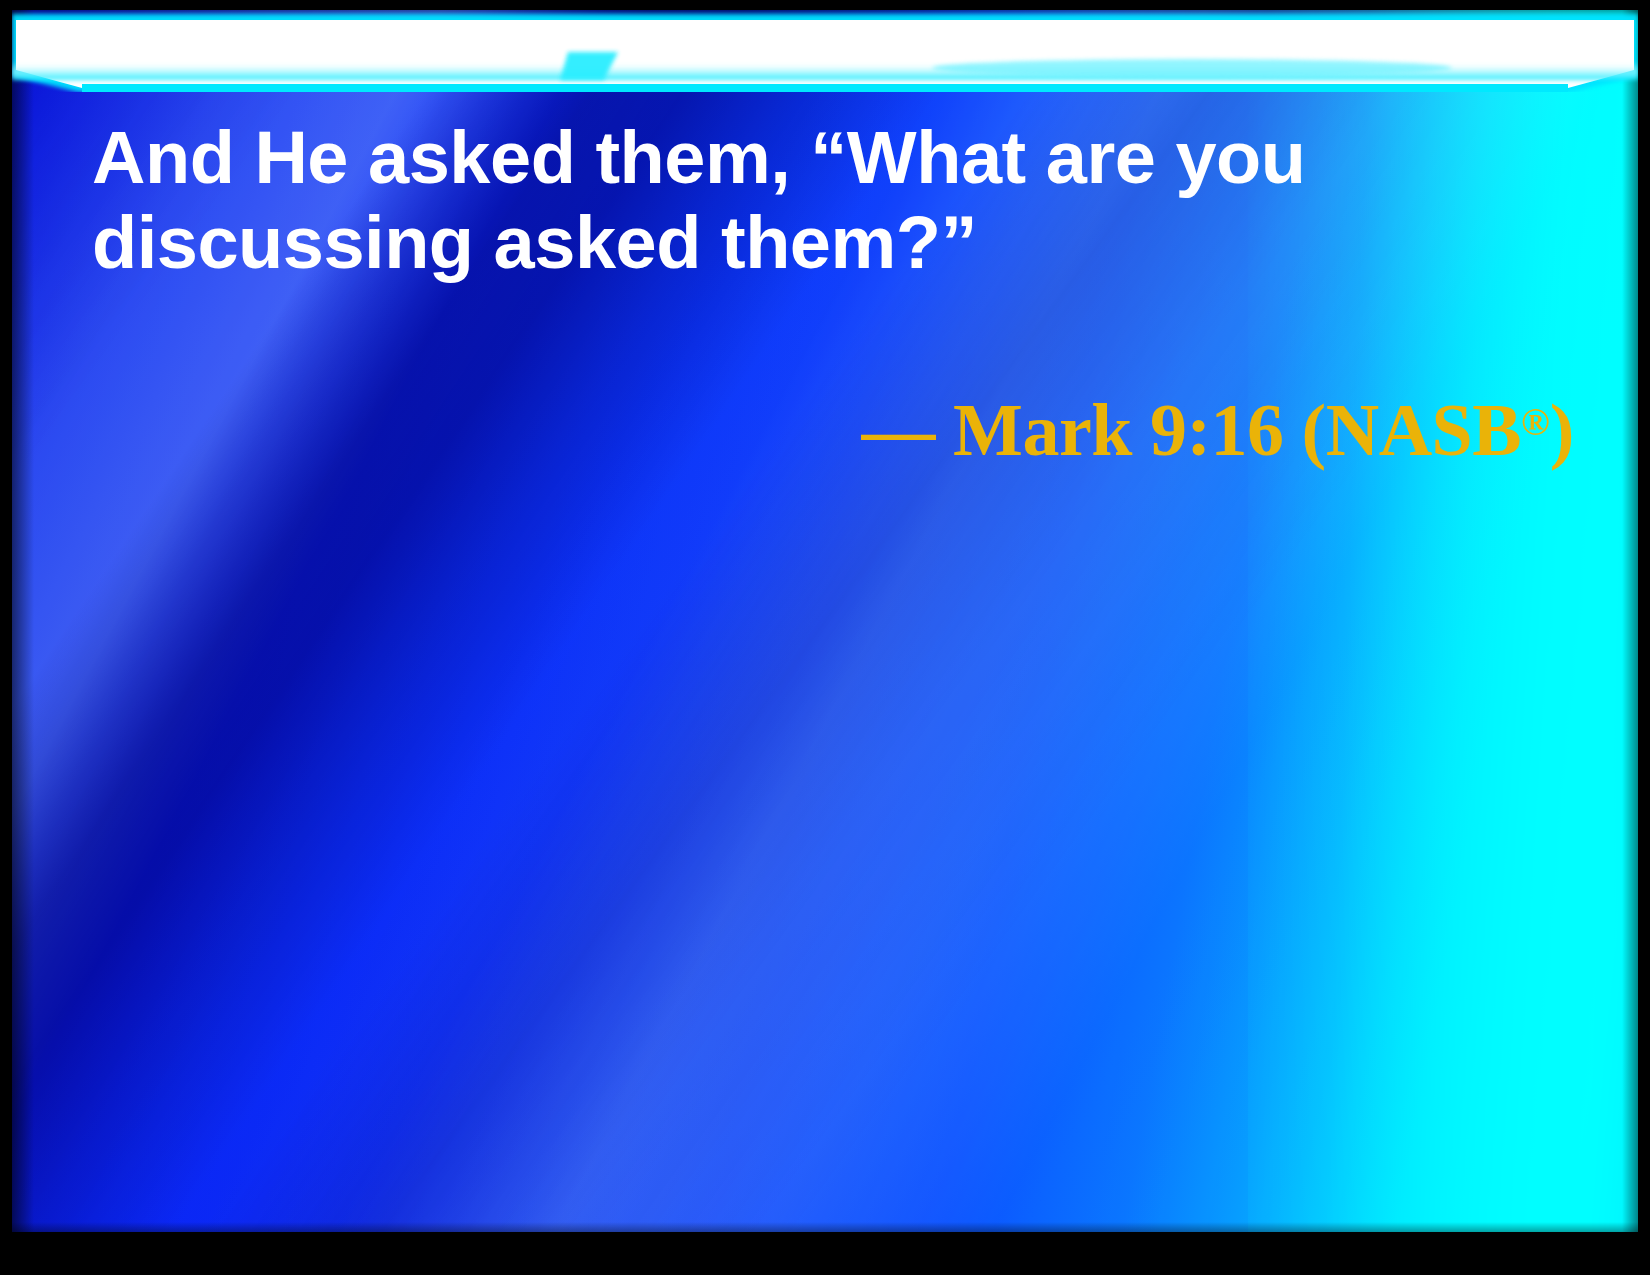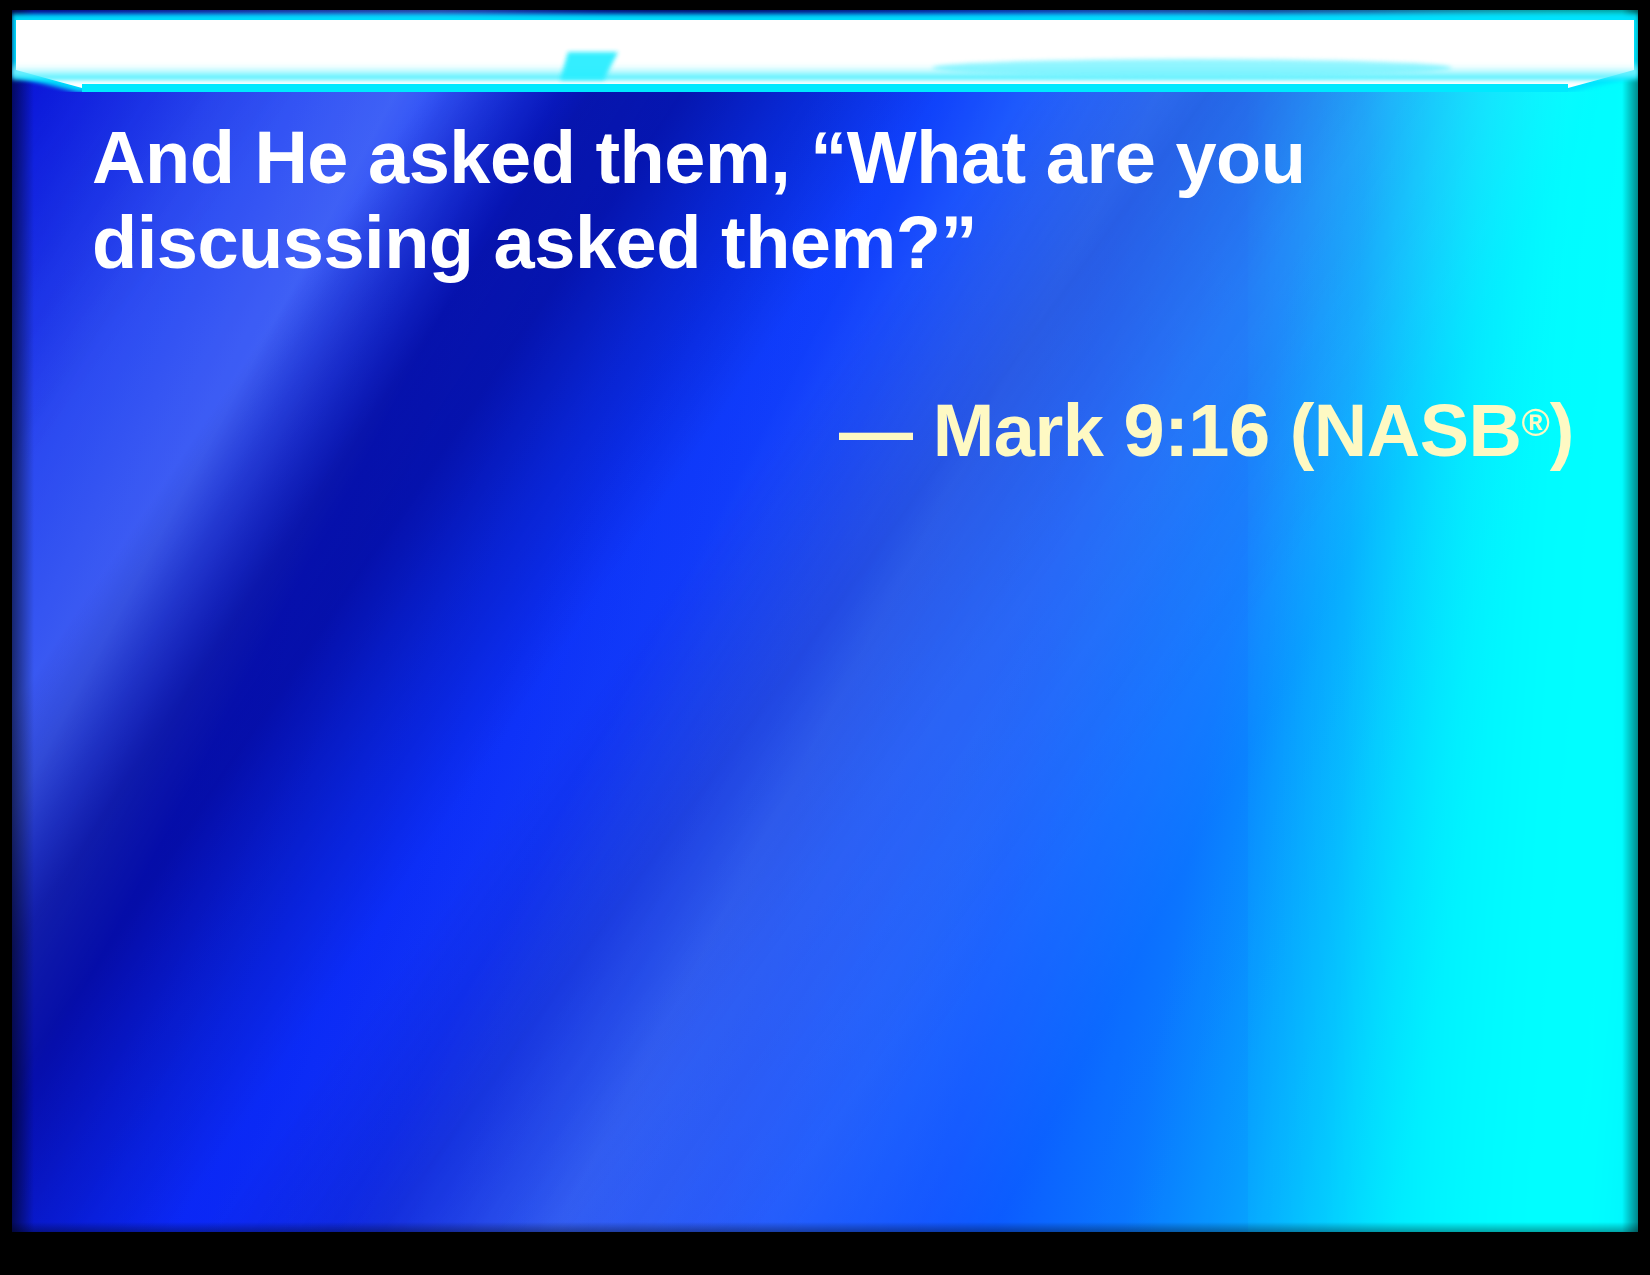--- a/index.html
+++ b/index.html
@@ -169,22 +169,22 @@
     line-height: 85px;
     letter-spacing: -0.5px;
     white-space: pre;
     text-rendering: optimizeLegibility;
   }
 
   #verse-attrib {
     margin-top: 10px;
     text-align: right;
     padding-right: 8px;
-    color: #fef9c3;
-    font-family: Liberation Sans, sans-serif;
+    color: #eab308;
+    font-family: Liberation Serif, serif;
     font-weight: bold;
     font-size: 74px;
     line-height: 85px;
     letter-spacing: -0.5px;
     white-space: pre;
   }
   #verse-attrib .reg-mark {
     font-size: 0.52em;
     vertical-align: 0.52em;
     font-weight: bold;

